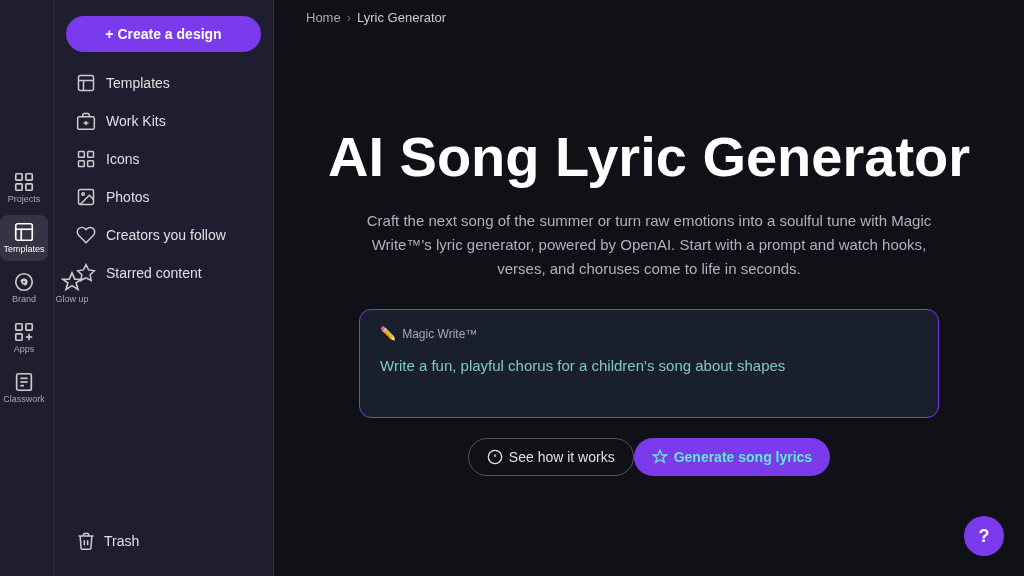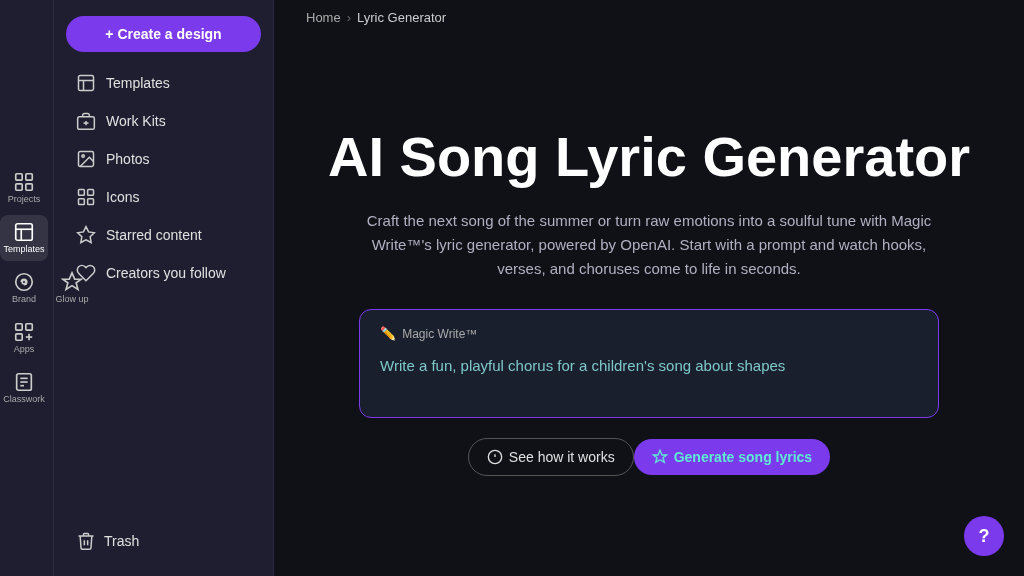--- a/index.html
+++ b/index.html
@@ -217,21 +217,20 @@
       margin-top: 6px;
     }
     .input-card textarea::placeholder {
       color: #7ec8c8;
     }
 
     
     .action-buttons {
       display: flex;
       gap: 0;
-      align-items: center;
     }
     .btn-see-how {
       background: transparent;
       border: 1.5px solid #555;
       color: #e0e0e0;
       border-radius: 24px;
       padding: 10px 18px;
       font-size: 14px;
       cursor: pointer;
       display: flex;
@@ -374,56 +373,56 @@
         <line x1="12" y1="12" x2="12" y2="17"></line>
         <line x1="9" y1="14.5" x2="15" y2="14.5"></line>
       </svg>
     </div>
     <span class="nav-label">Work Kits</span>
   </div>
 
   <div class="nav-item">
     <div class="nav-icon">
       <svg width="20" height="20" viewBox="0 0 24 24" fill="none" stroke="currentColor" stroke-width="1.8">
-        <rect x="3" y="3" width="18" height="18" rx="2"></rect>
-        <circle cx="8.5" cy="8.5" r="1.5"></circle>
-        <polyline points="21 15 16 10 5 21"></polyline>
-      </svg>
-    </div>
-    <span class="nav-label">Photos</span>
-  </div>
-
-  <div class="nav-item">
-    <div class="nav-icon">
-      <svg width="20" height="20" viewBox="0 0 24 24" fill="none" stroke="currentColor" stroke-width="1.8">
         <rect x="3" y="3" width="7" height="7" rx="1"></rect>
         <rect x="14" y="3" width="7" height="7" rx="1"></rect>
         <rect x="3" y="14" width="7" height="7" rx="1"></rect>
         <rect x="14" y="14" width="7" height="7" rx="1"></rect>
       </svg>
     </div>
     <span class="nav-label">Icons</span>
   </div>
 
   <div class="nav-item">
     <div class="nav-icon">
       <svg width="20" height="20" viewBox="0 0 24 24" fill="none" stroke="currentColor" stroke-width="1.8">
+        <rect x="3" y="3" width="18" height="18" rx="2"></rect>
+        <circle cx="8.5" cy="8.5" r="1.5"></circle>
+        <polyline points="21 15 16 10 5 21"></polyline>
+      </svg>
+    </div>
+    <span class="nav-label">Photos</span>
+  </div>
+
+  <div class="nav-item">
+    <div class="nav-icon">
+      <svg width="20" height="20" viewBox="0 0 24 24" fill="none" stroke="currentColor" stroke-width="1.8">
+        <path d="M20.84 4.61a5.5 5.5 0 0 0-7.78 0L12 5.67l-1.06-1.06a5.5 5.5 0 0 0-7.78 7.78l1.06 1.06L12 21.23l7.78-7.78 1.06-1.06a5.5 5.5 0 0 0 0-7.78z"></path>
+      </svg>
+    </div>
+    <span class="nav-label">Creators you follow</span>
+  </div>
+
+  <div class="nav-item">
+    <div class="nav-icon">
+      <svg width="20" height="20" viewBox="0 0 24 24" fill="none" stroke="currentColor" stroke-width="1.8">
         <polygon points="12 2 15.09 8.26 22 9.27 17 14.14 18.18 21.02 12 17.77 5.82 21.02 7 14.14 2 9.27 8.91 8.26 12 2"></polygon>
       </svg>
     </div>
     <span class="nav-label">Starred content</span>
-  </div>
-
-  <div class="nav-item">
-    <div class="nav-icon">
-      <svg width="20" height="20" viewBox="0 0 24 24" fill="none" stroke="currentColor" stroke-width="1.8">
-        <path d="M20.84 4.61a5.5 5.5 0 0 0-7.78 0L12 5.67l-1.06-1.06a5.5 5.5 0 0 0-7.78 7.78l1.06 1.06L12 21.23l7.78-7.78 1.06-1.06a5.5 5.5 0 0 0 0-7.78z"></path>
-      </svg>
-    </div>
-    <span class="nav-label">Creators you follow</span>
   </div>
 
   <div class="sidebar-spacer"></div>
 
   <div class="trash-item">
     <div class="nav-icon">
       <svg width="20" height="20" viewBox="0 0 24 24" fill="none" stroke="currentColor" stroke-width="1.8">
         <polyline points="3 6 5 6 21 6"></polyline>
         <path d="M19 6l-1 14a2 2 0 0 1-2 2H8a2 2 0 0 1-2-2L5 6"></path>
         <path d="M10 11v6M14 11v6"></path>

